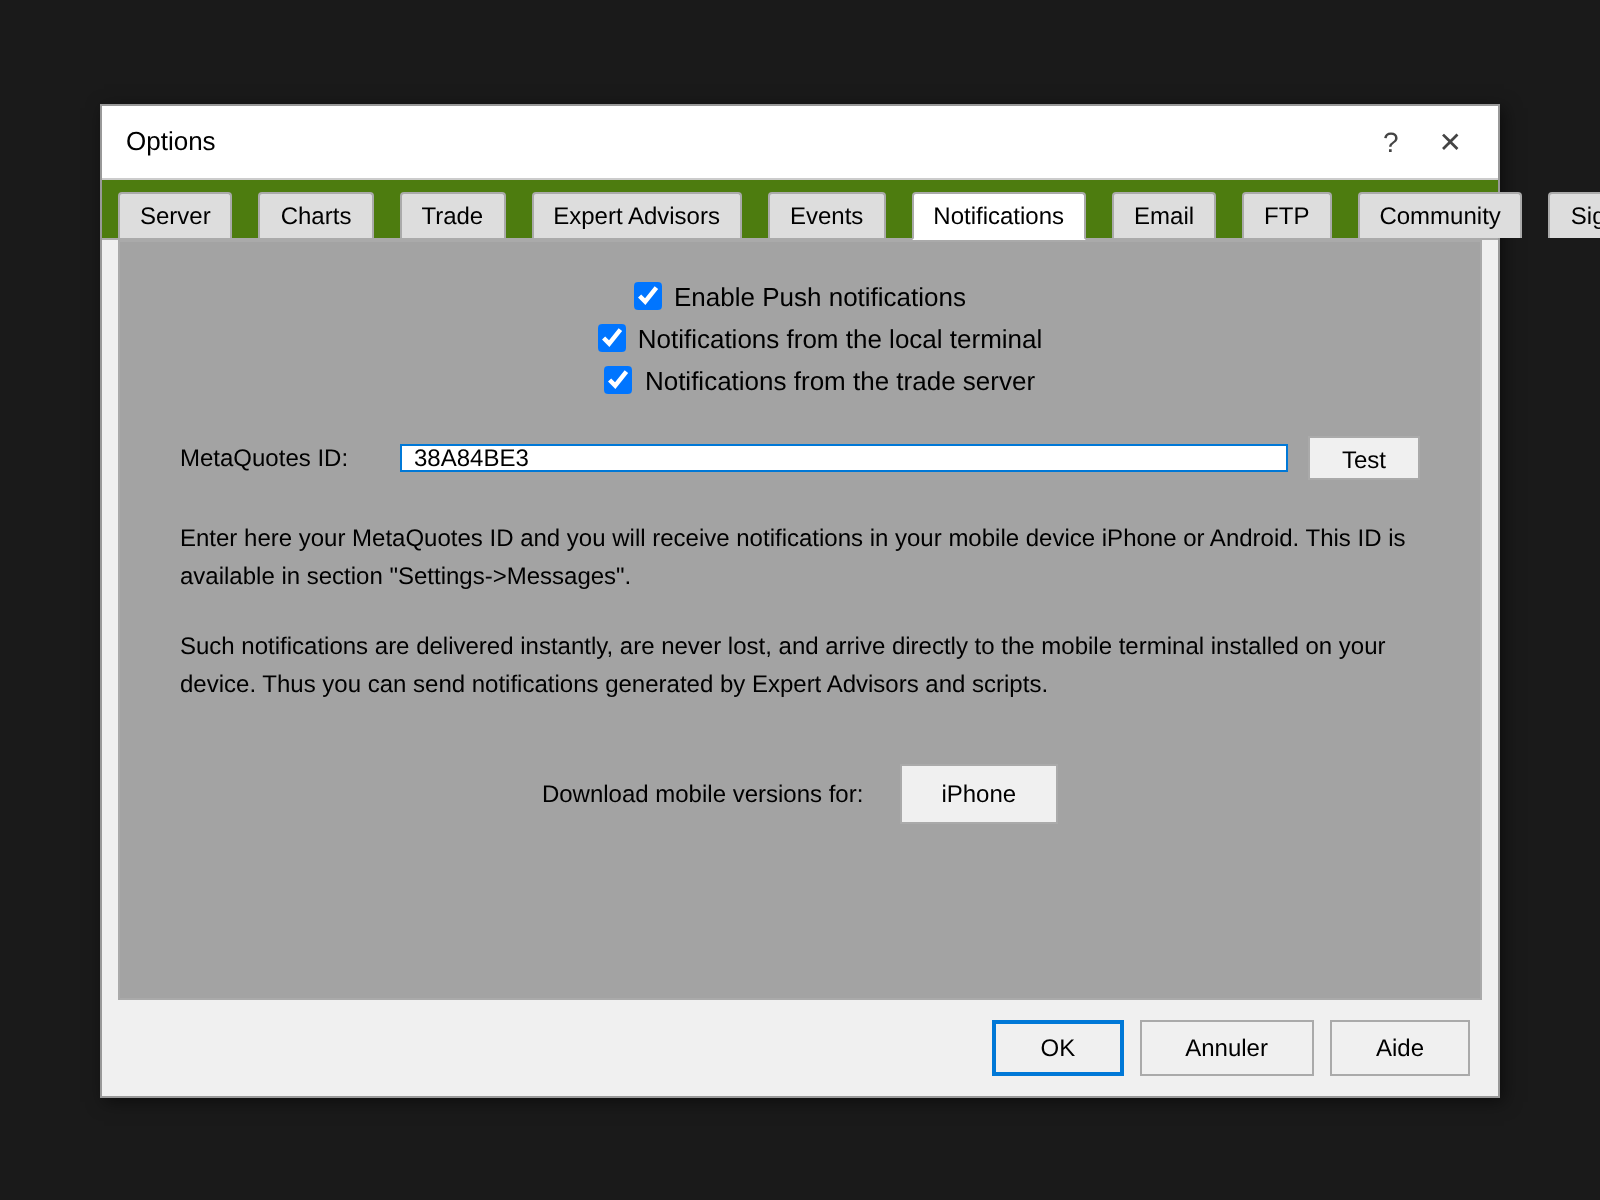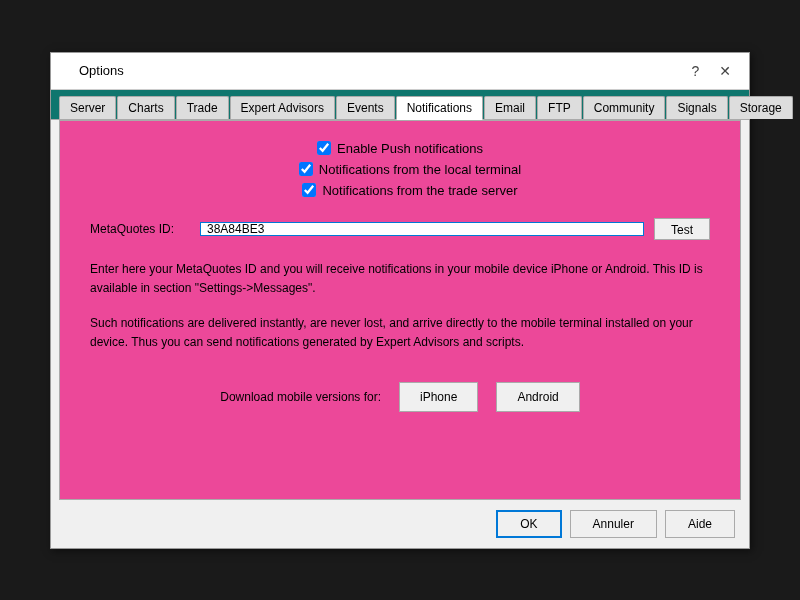--- a/index.html
+++ b/index.html
@@ -25,41 +25,40 @@
       padding: 8px 12px;
       display: flex;
       align-items: center;
       justify-content: space-between;
       border-bottom: 1px solid #ccc;
     }
     .title-bar-left {
       font-size: 13px;
       font-weight: normal;
       color: #000;
-      margin-left: 16px;
     }
     .title-bar-right {
       display: flex;
       align-items: center;
       gap: 8px;
     }
     .title-btn {
       background: none;
       border: none;
       cursor: pointer;
       font-size: 14px;
       color: #444;
       padding: 2px 6px;
     }
     .tabs {
       display: flex;
-      background: #0f766e;
+      background: #4d7c0f;
       border-bottom: 1px solid #aaa;
       padding: 6px 8px 0 8px;
-      gap: 1px;
+      gap: 13px;
     }
     .tab {
       padding: 4px 10px;
       background: #ddd;
       border: 1px solid #aaa;
       border-bottom: none;
       cursor: pointer;
       font-size: 12px;
       color: #000;
       border-radius: 2px 2px 0 0;
@@ -67,21 +66,21 @@
     }
     .tab.active {
       background: #fff;
       border-bottom: 1px solid #fff;
       margin-bottom: -1px;
       z-index: 1;
       position: relative;
       font-weight: 500;
     }
     .content {
-      background: #ec4899;
+      background: #a3a3a3;
       border: 1px solid #aaa;
       margin: 0 8px;
       padding: 20px 30px;
       min-height: 380px;
     }
     .checkbox-section {
       display: flex;
       flex-direction: column;
       align-items: center;
       gap: 6px;
@@ -213,21 +212,20 @@
       <input class="metaquotes-input" type="text" value="38A84BE3" style="">
       <button class="test-btn">Test</button>
     </div>
 
     <p class="info-text">Enter here your MetaQuotes ID and you will receive notifications in your mobile device iPhone or Android. This ID is available in section "Settings-&gt;Messages".</p>
     <p class="info-text">Such notifications are delivered instantly, are never lost, and arrive directly to the mobile terminal installed on your device. Thus you can send notifications generated by Expert Advisors and scripts.</p>
 
     <div class="download-row">
       <span class="download-label">Download mobile versions for:</span>
       <button class="download-btn">iPhone</button>
-      <button class="download-btn">Android</button>
     </div>
   </div>
 
   <div class="footer">
     <button class="footer-btn ok">OK</button>
     <button class="footer-btn">Annuler</button>
     <button class="footer-btn">Aide</button>
   </div>
 </div>
 

